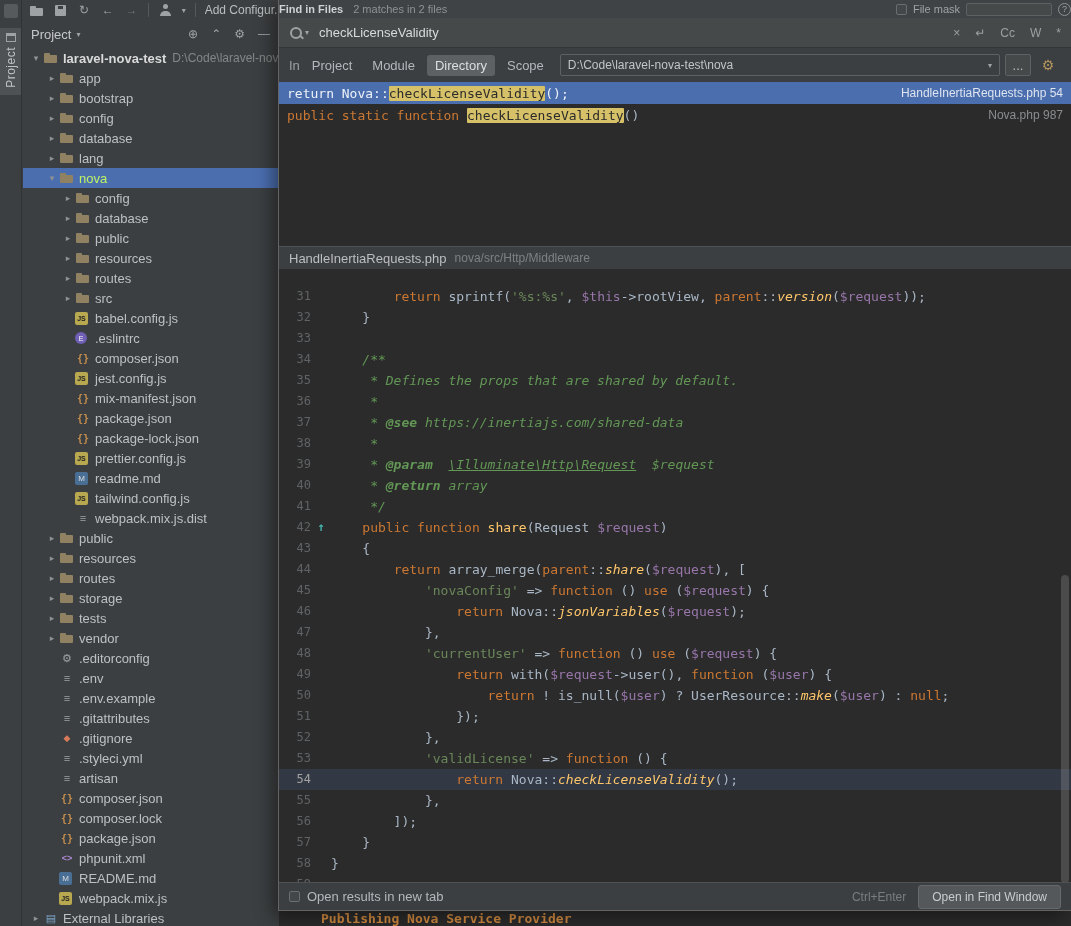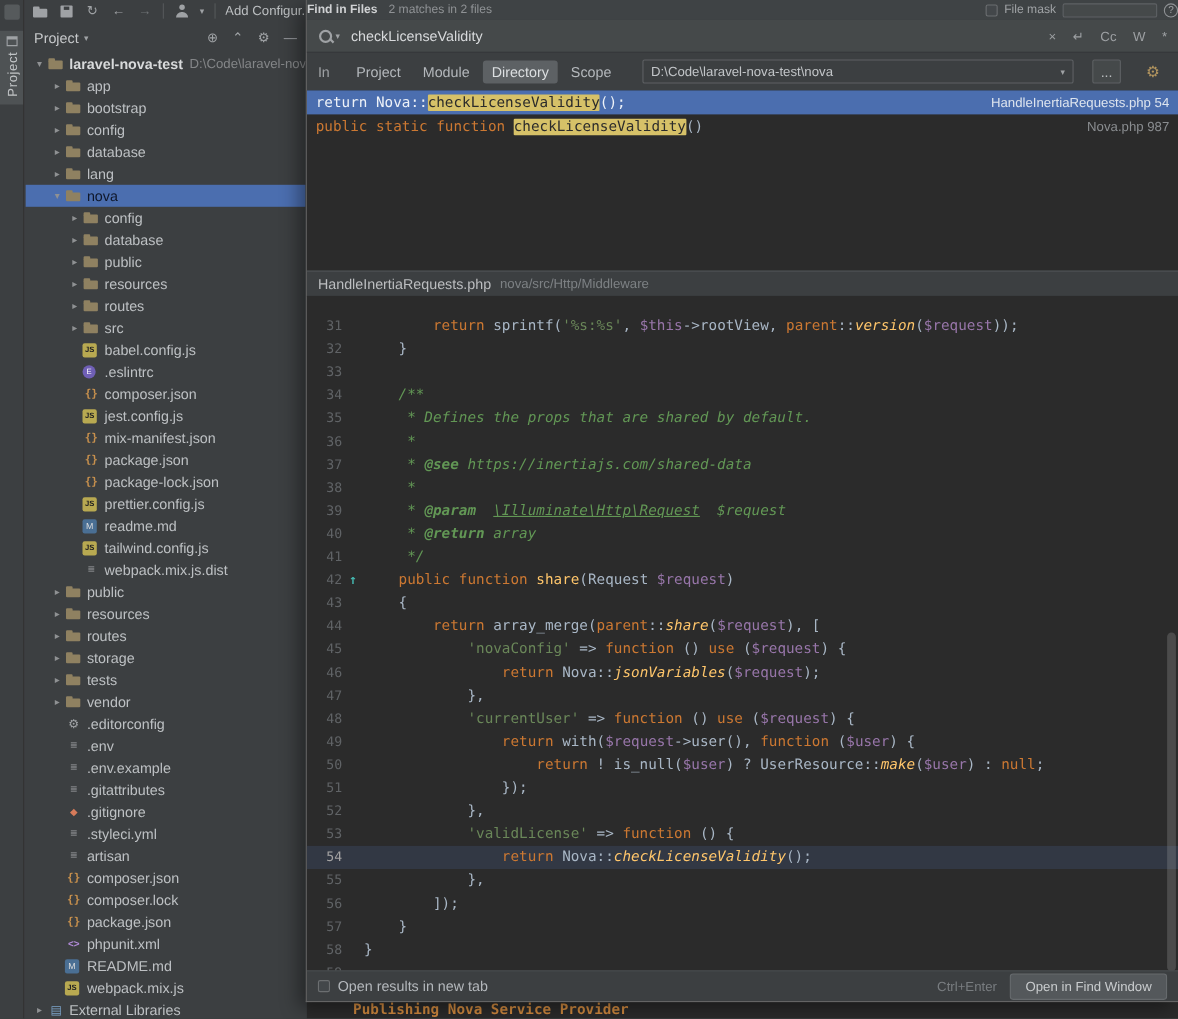--- a/index.html
+++ b/index.html
@@ -32,21 +32,21 @@
 .run-config{color:#bbbec0;font-size:12px;overflow:hidden}
 
 .panel-header{height:28px;flex:0 0 28px;display:flex;align-items:center;padding:0 8px}
 .panel-header .title{color:#c6c8ca;margin-right:5px}
 .hdr-icons{margin-left:auto;display:flex;align-items:center;gap:13px;color:#9fa2a5;font-size:12px}
 .hdr-icons span{cursor:pointer}
 
 .tree{flex:1;overflow:hidden;font-size:13px}
 .tree-row{height:20px;display:flex;align-items:center;white-space:nowrap;cursor:default;overflow:hidden}
 .tree-row.selected{background:#4b6eaf}
-.tree-row.selected .tlabel{color:#0f172a}
+.tree-row.selected .tlabel{color:#bef264}
 .chev{flex:0 0 14px;width:14px;text-align:center;color:#8f9193;font-size:9px;cursor:pointer}
 .ficon{flex:0 0 16px;width:16px;height:14px;display:inline-flex;align-items:center;justify-content:center;margin-right:4px;font-size:8px;position:relative}
 .fi-folder::before{content:"";position:absolute;left:1px;top:4px;width:13px;height:8px;background:#8f8161;border-radius:1px}
 .fi-folder::after{content:"";position:absolute;left:1px;top:2px;width:6px;height:3px;background:#8f8161;border-radius:1px 1px 0 0}
 .fi-js{background:#b8a951;color:#222;font-weight:bold;border-radius:2px;width:13px;height:13px;font-size:7px;flex:0 0 13px;margin-right:7px}
 .fi-json,.fi-lock{color:#c7904d;font-weight:bold;font-size:10px;font-family:"DejaVu Sans Mono",monospace}
 .fi-md{background:#4a6f94;color:#ddd;border-radius:2px;width:13px;height:13px;font-size:8px;flex:0 0 13px;margin-right:7px}
 .fi-xml{color:#b28bd9;font-size:9px;font-weight:bold}
 .fi-gear,.fi-txt,.fi-yml{color:#9fa2a5;font-size:11px}
 .fi-eslint{background:#6f5fb5;color:#fff;border-radius:50%;width:12px;height:12px;font-size:7px;flex:0 0 12px;margin-right:8px}
@@ -70,21 +70,21 @@
 
 .search-row{height:30px;flex:0 0 30px;background:#45494a;display:flex;align-items:center;padding:0 10px;border-bottom:1px solid #333638}
 .mag{position:relative;width:14px;height:14px;margin-right:2px}
 .mag::before{content:"";position:absolute;left:1px;top:1px;width:8px;height:8px;border:2px solid #9fa2a5;border-radius:50%}
 .mag::after{content:"";position:absolute;left:10px;top:10px;width:5px;height:2px;background:#9fa2a5;transform:rotate(45deg)}
 .search-caret{font-size:8px;color:#9fa2a5;margin-right:10px}
 .search-query{color:#d8dadc;cursor:text;flex:1}
 .search-opts{display:flex;gap:15px;color:#9da0a3;font-size:12px}
 .search-opts span{cursor:pointer}
 
-.scope-row{height:34px;flex:0 0 34px;display:flex;align-items:center;padding:0 10px;gap:12px}
+.scope-row{height:34px;flex:0 0 34px;display:flex;align-items:center;padding:0 10px;gap:0}
 .scope-label{color:#9da0a3;margin-right:4px}
 .scope-chip{color:#b4b8bc;padding:3px 8px;border-radius:3px;cursor:pointer}
 .scope-chip.active{background:#5d6164;color:#dcdfe1}
 .dir-combo{flex:1;height:22px;margin-left:8px;background:#3c3f41;border:1px solid #5e6164;border-radius:2px;display:flex;align-items:center;padding:0 7px;color:#c2c5c8;font-size:12px;cursor:pointer}
 .dir-caret{margin-left:auto;font-size:8px;color:#9fa2a5}
 .browse-btn{flex:0 0 26px;height:22px;margin-left:5px;border:1px solid #5e6164;border-radius:2px;display:flex;align-items:center;justify-content:center;color:#bbbec0;cursor:pointer;background:#45494a}
 .gear-btn{flex:0 0 26px;height:22px;margin-left:4px;display:flex;align-items:center;justify-content:center;color:#b3955f;font-size:14px;cursor:pointer}
 
 .results{height:164px;flex:0 0 164px;background:#2b2b2b;font-family:"DejaVu Sans Mono",monospace;font-size:13px;overflow:hidden}
 .result-row{height:22px;display:flex;align-items:center;padding:0 8px;white-space:pre;cursor:pointer}

